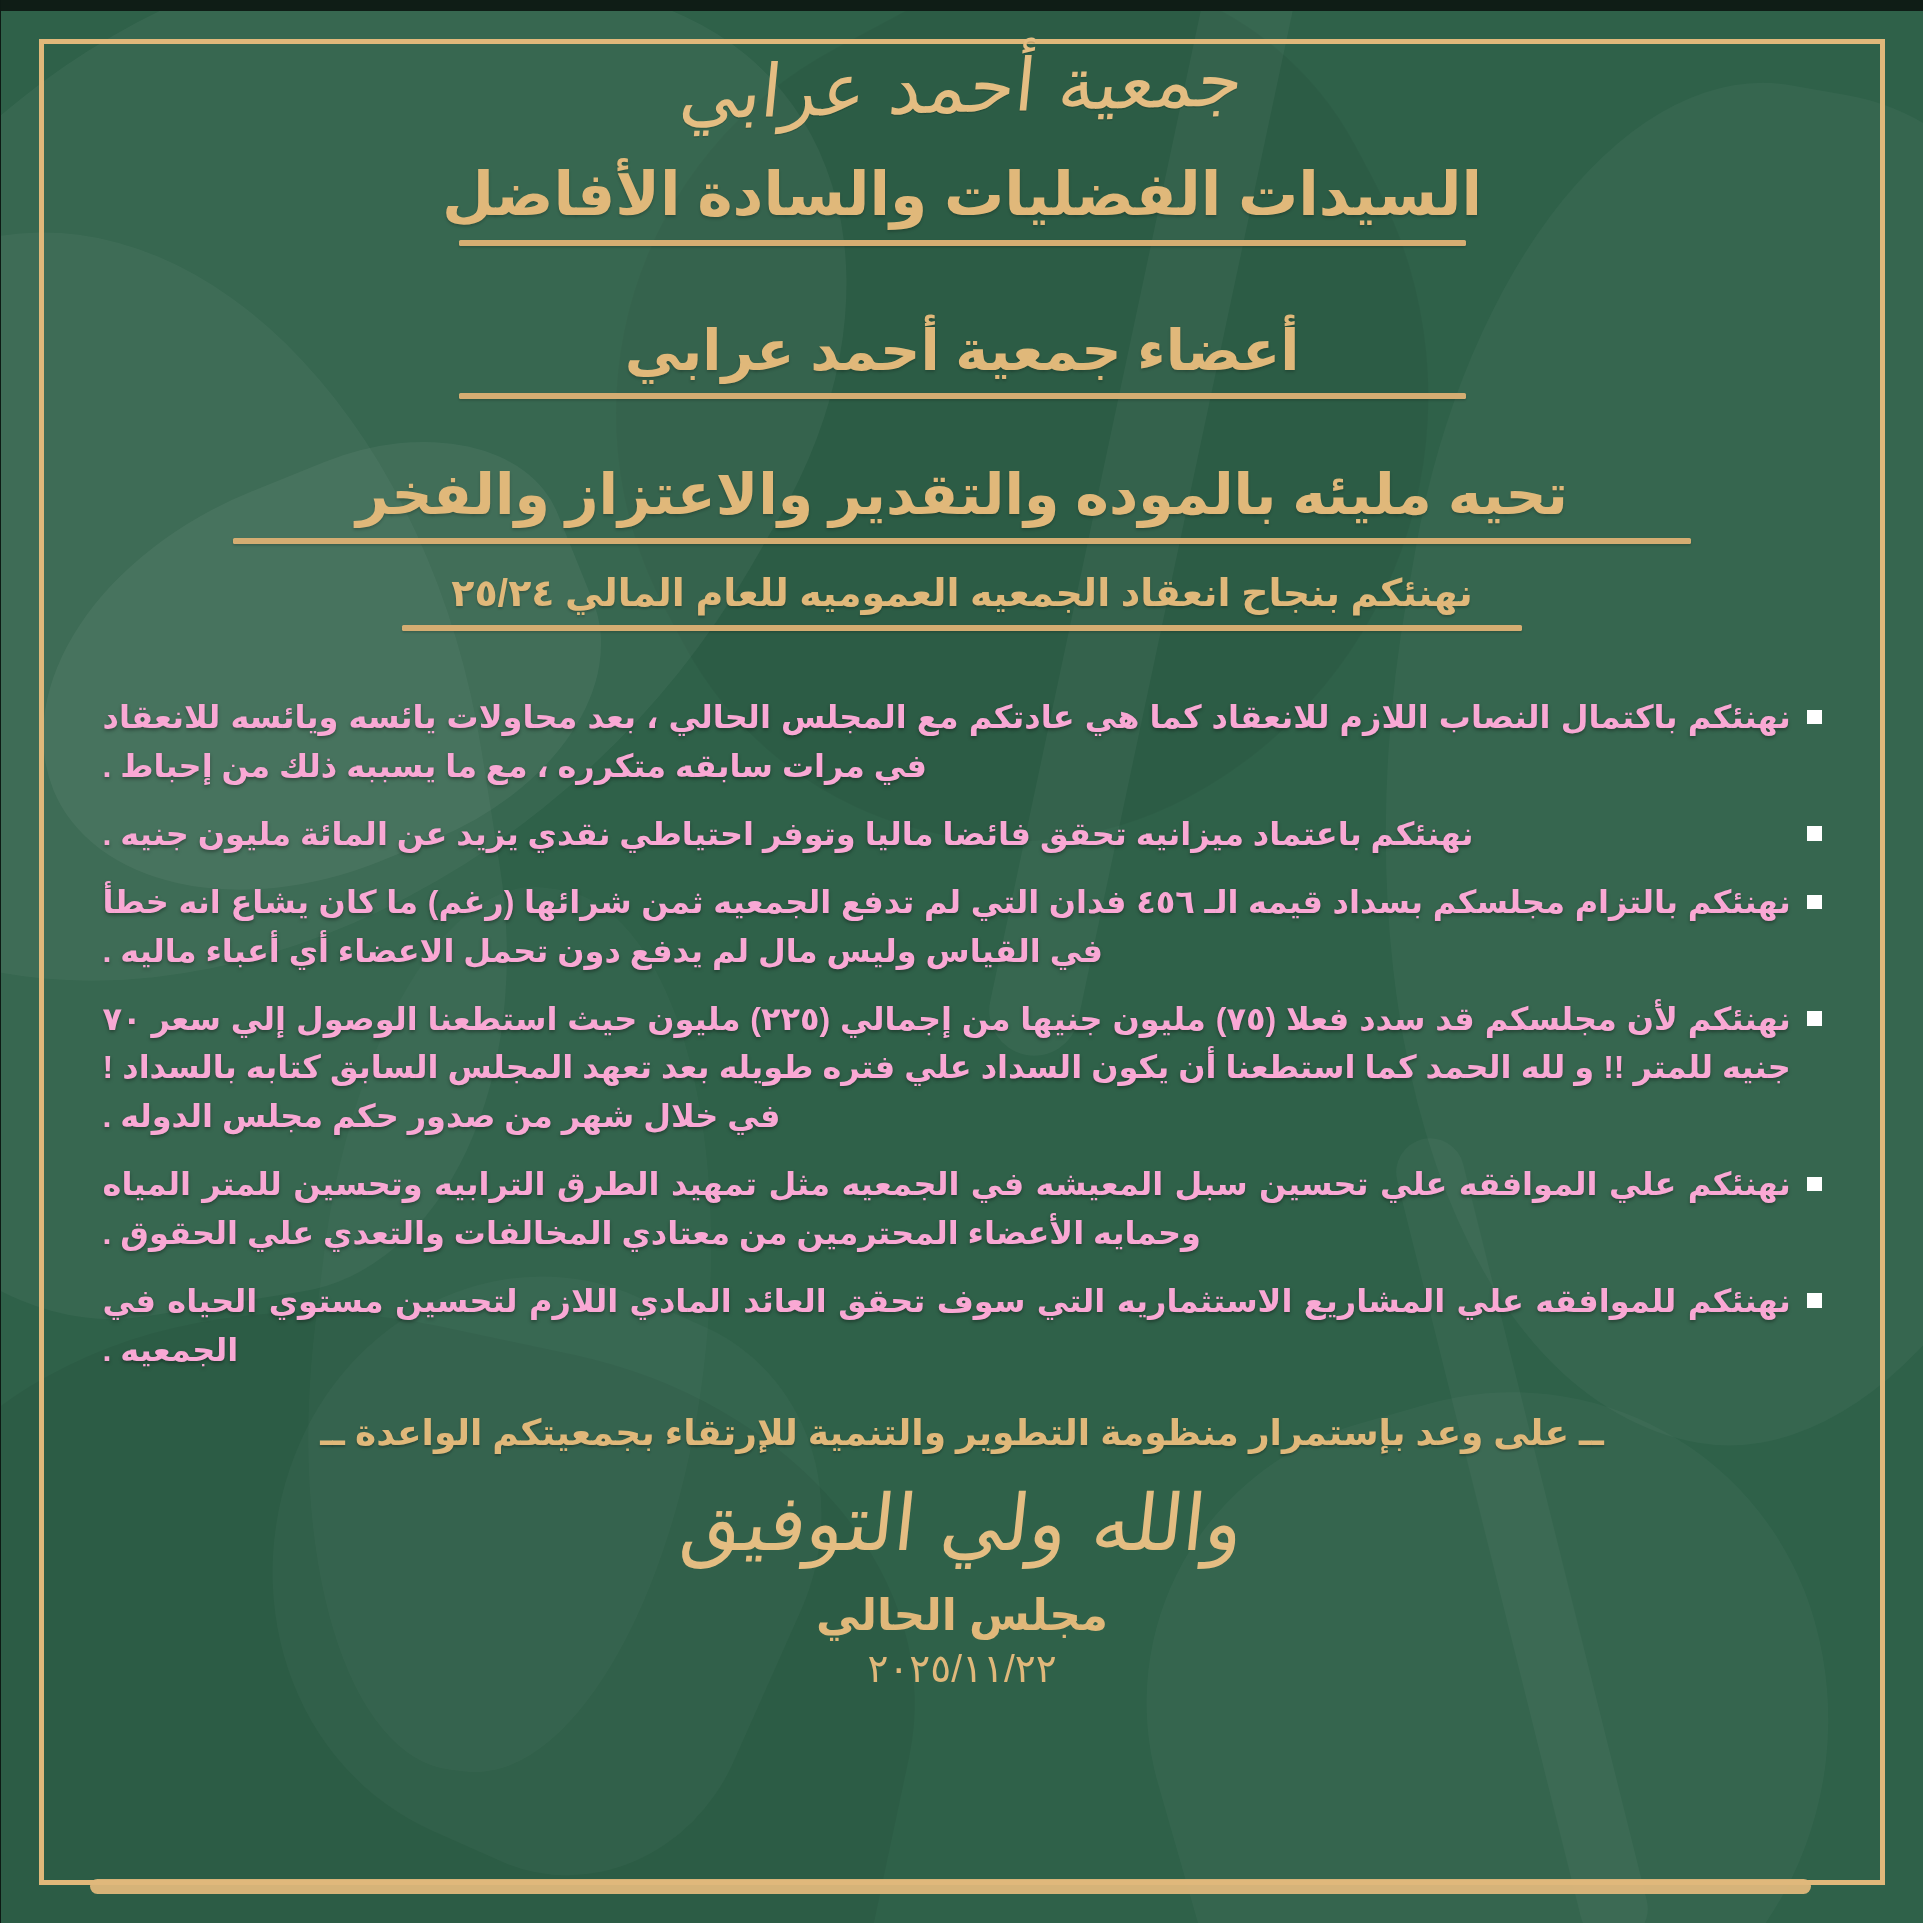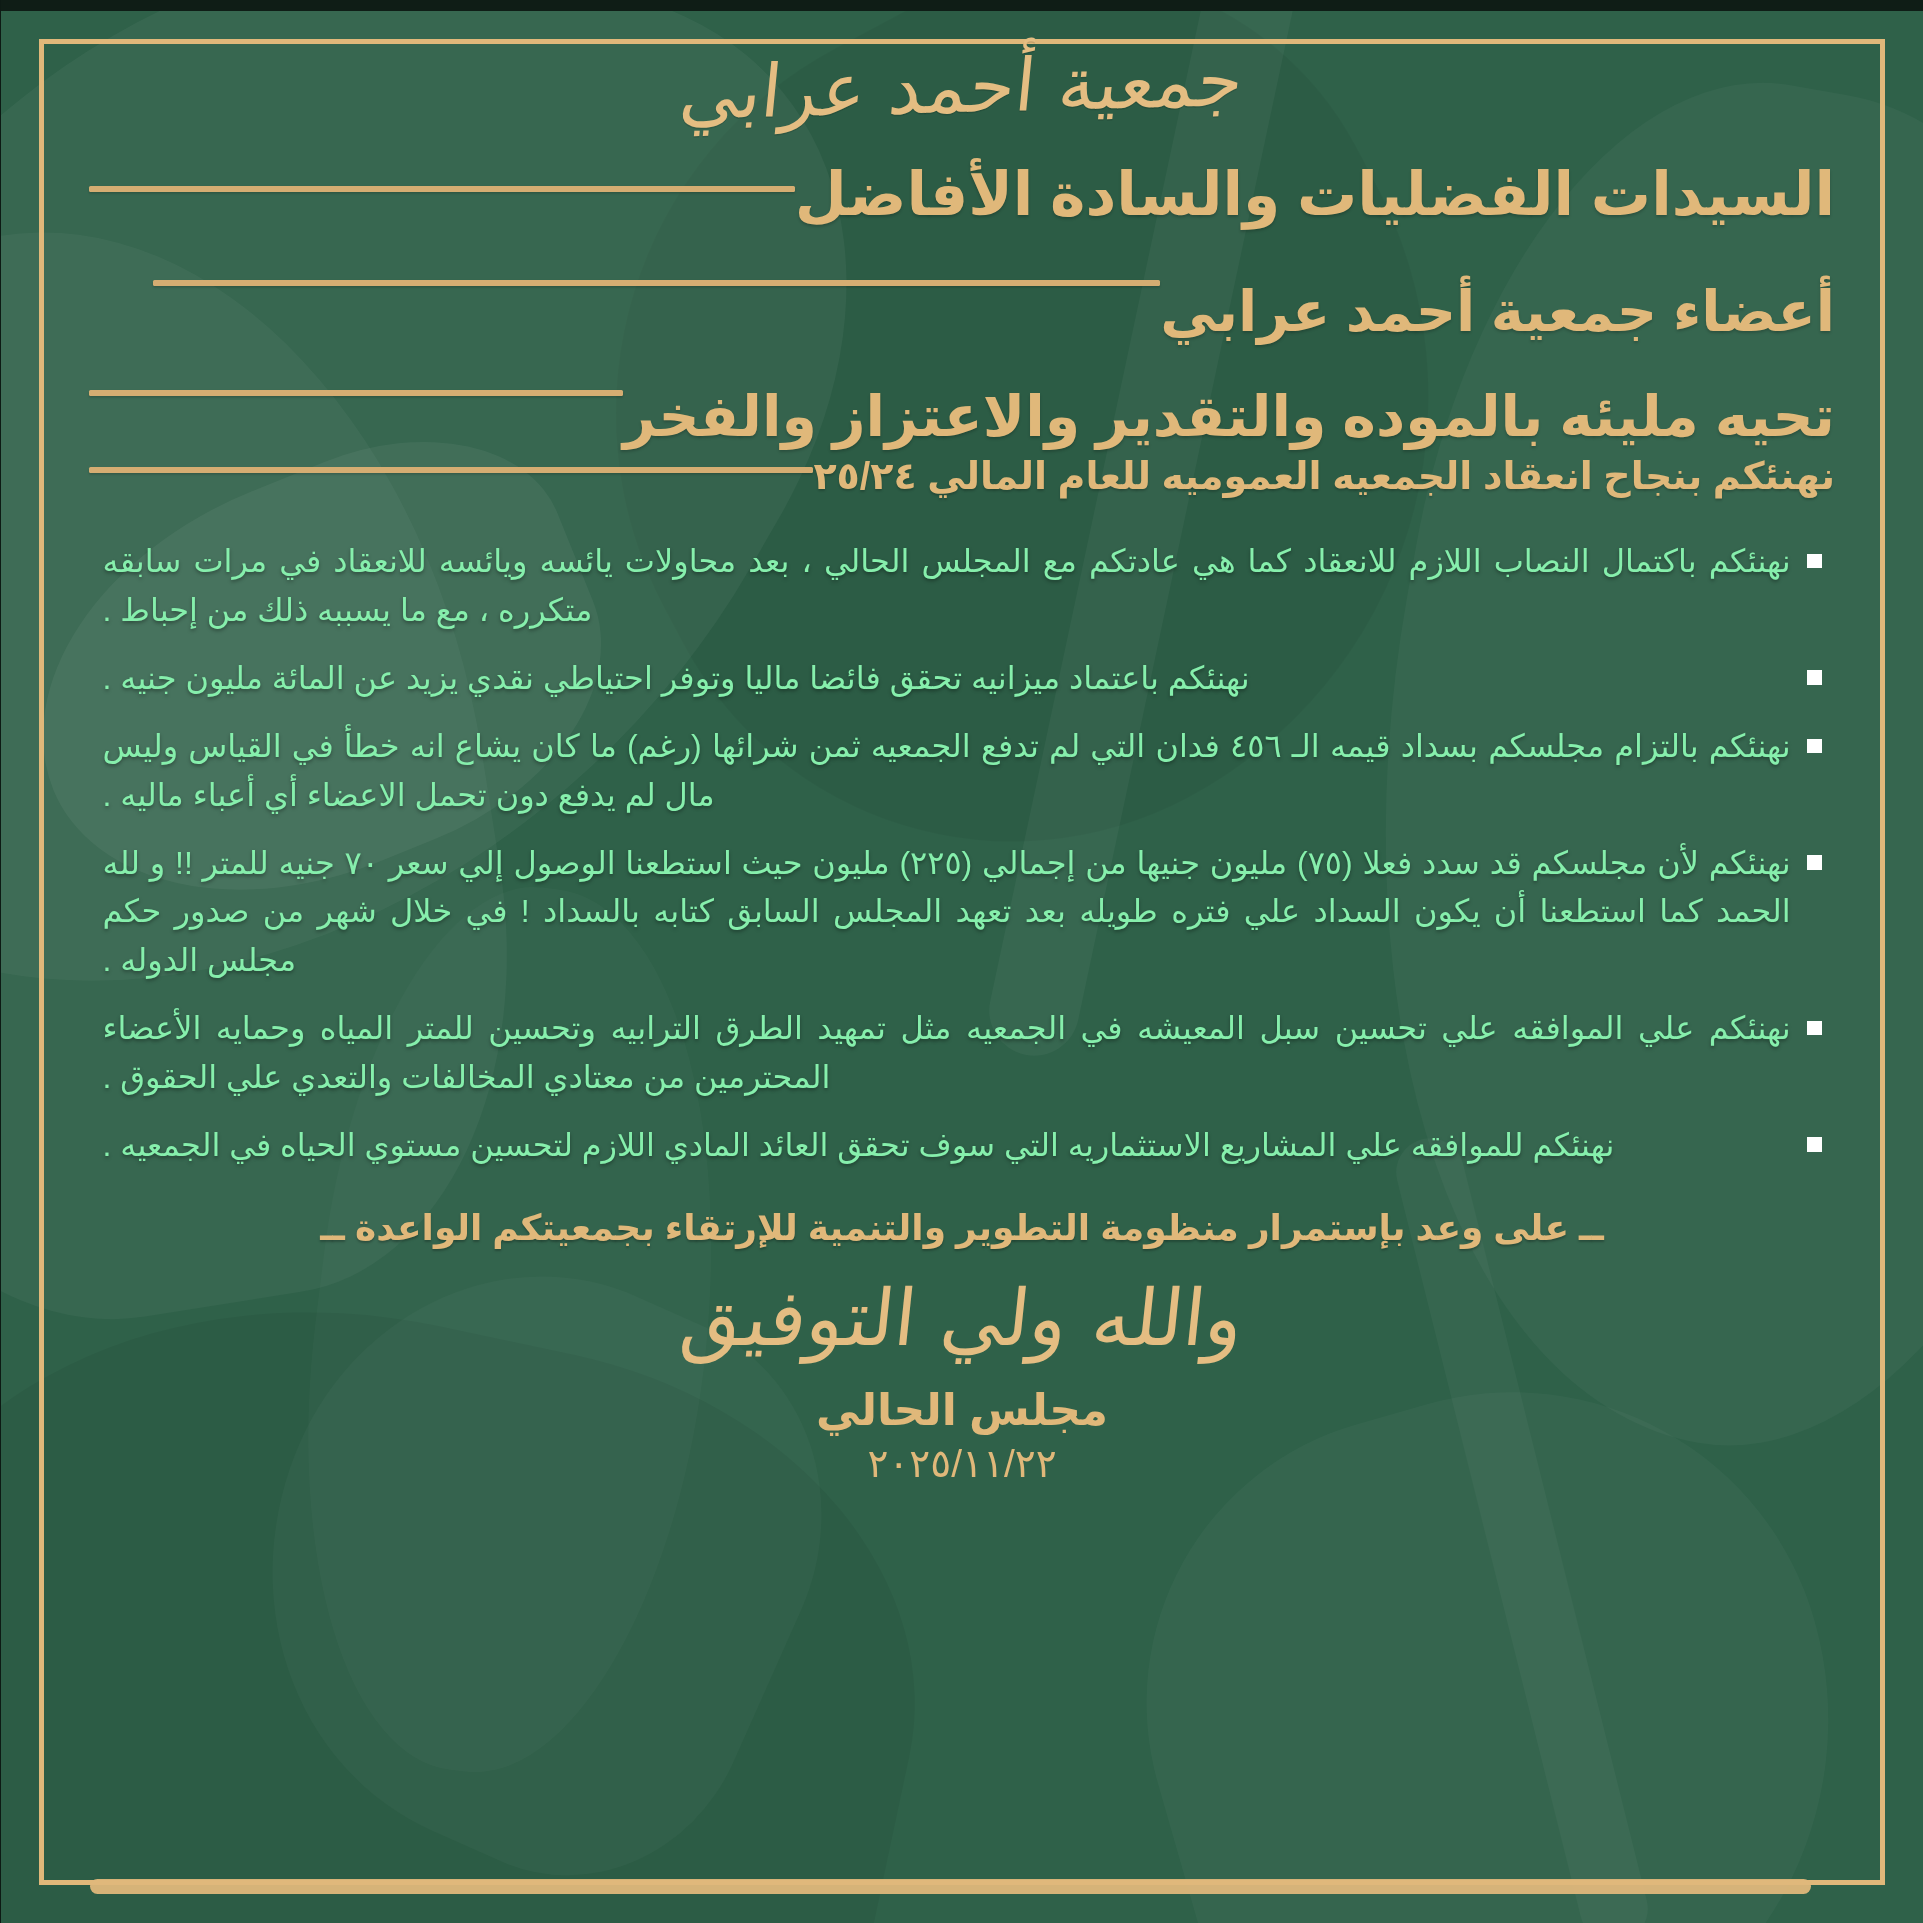--- a/index.html
+++ b/index.html
@@ -151,21 +151,21 @@
     transform:skewX(-7deg) rotate(-1.4deg);
     text-shadow:0 1.5px 0 rgba(0,0,0,.12);
     white-space:nowrap;
     font-weight:400;
   }
 
   
   .heads{ width:100%; margin-top:18px; }
 
   .head-row{
-    display:flex; align-items:center;
+    display:flex; flex-direction:column; align-items:center;
     margin-bottom:4.5px;
   }
   .head-line{
     color:#e0b87a;
     font-weight:bold;
     text-align:center;
     line-height:1.14;
     white-space:nowrap;
     text-shadow:0 2.3px 3px rgba(0,0,0,.20);
   }
@@ -207,23 +207,23 @@
   }
   .sq{
     flex:0 0 auto;
     width:14.3px; height:14.3px;
     background:#ffffff;
     margin-top:16.5px;
     margin-left:16.5px;
   }
   .btext{
     flex:1 1 auto;
-    color:#86efac;
+    color:#f9a8d4;
     font-size:32px;
-    font-weight:normal;
+    font-weight:bold;
     line-height:1.52;
     text-align:justify;
     text-align-last:left;
     text-shadow:0 2.3px 3.8px rgba(0,0,0,.35);
   }
 
   
   .closing-wrap{
     width:100%;
     margin-top:18px;

